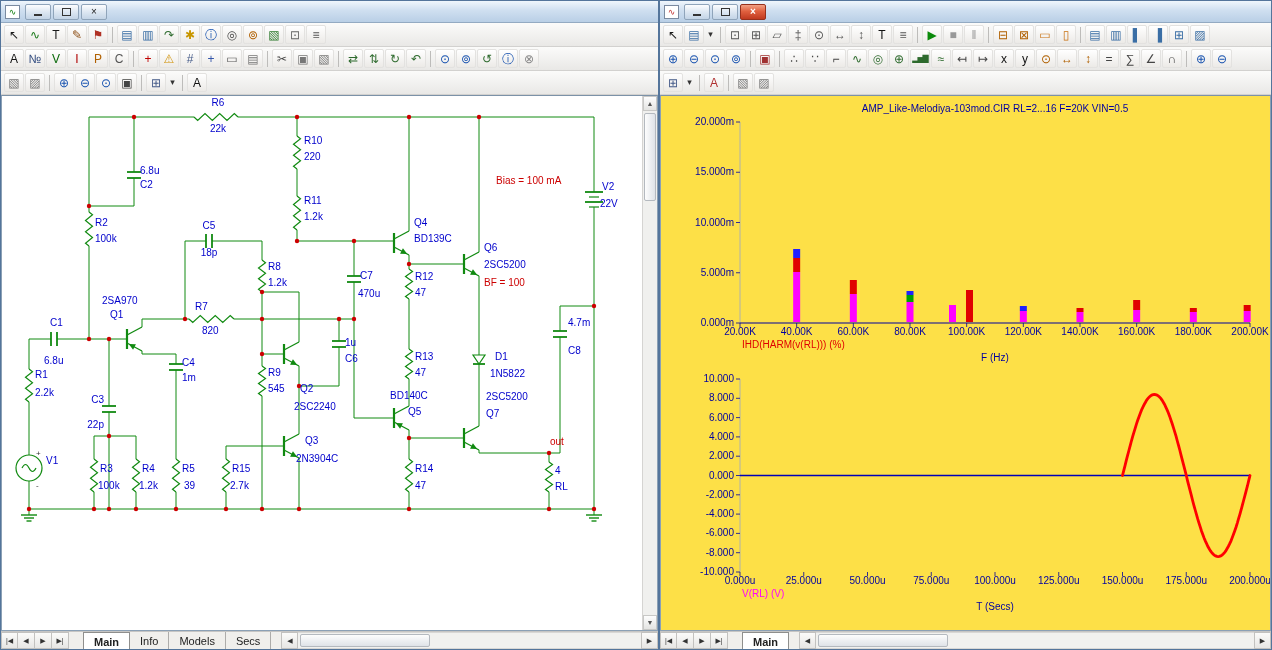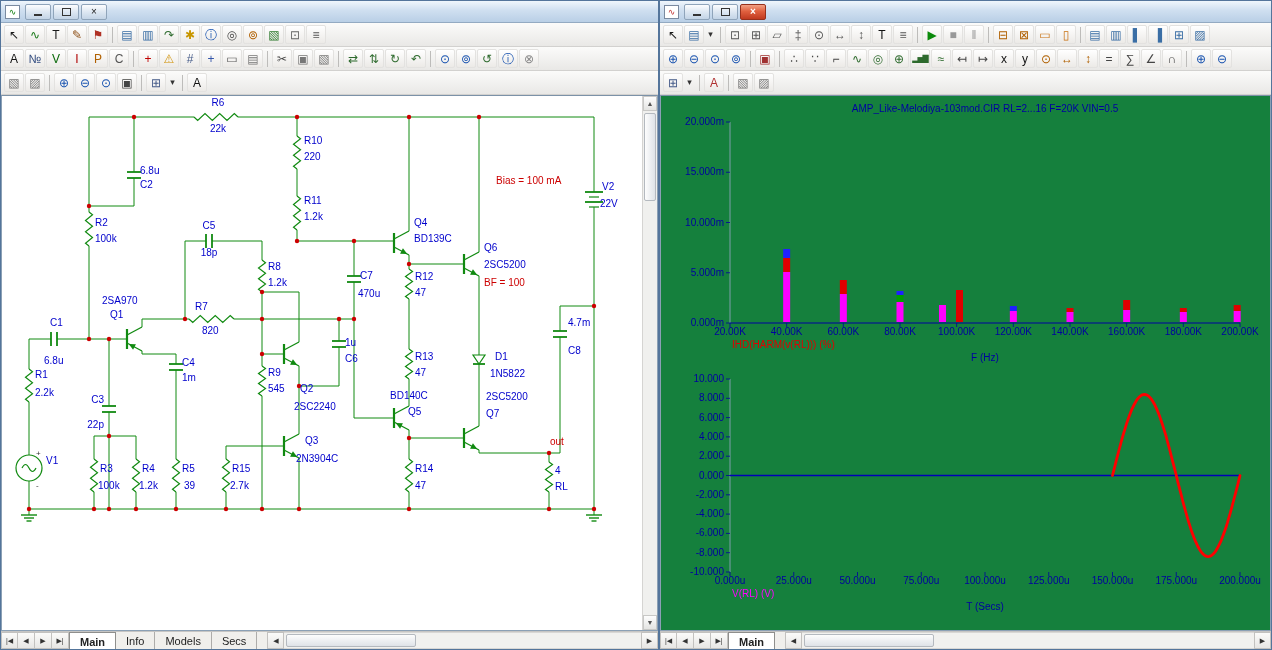--- a/index.html
+++ b/index.html
@@ -25,28 +25,28 @@
 .tbsep{width:1px;height:16px;background:#bdbcba;margin:0 3px;flex:0 0 1px}
 .canvas-wrap{flex:1;position:relative;background:#fff;border:1px solid #8ba0b5;border-top-color:#7c92a8;overflow:hidden}
 .vscroll{position:absolute;right:0;top:0;bottom:0;width:15px;background:#f0f0ee;border-left:1px solid #d5d4d2;display:flex;flex-direction:column}
 .sbtn{height:15px;flex:0 0 15px;display:flex;align-items:center;justify-content:center;font-size:7px;color:#555;background:linear-gradient(#fdfdfd,#e4e4e2);border:1px solid #c8c8c6}
 .vtrack{flex:1;position:relative}
 .vthumb{position:absolute;left:1px;right:1px;top:2px;height:88px;background:linear-gradient(90deg,#fdfdfd,#dfe3e8);border:1px solid #b4b9bf;border-radius:2px}
 .tabbar{height:18px;flex:0 0 18px;background:#f0efec;border-top:1px solid #c6c5c3;display:flex;align-items:stretch;font-size:11px}
 .navbtns{display:flex}
 .navbtn{width:17px;display:flex;align-items:center;justify-content:center;font-size:7px;border:1px solid #c2c1bf;border-left-width:0;background:linear-gradient(#fbfbfa,#e7e6e4);color:#333}
 .navbtn:first-child{border-left-width:1px}
-.tabs{display:flex;align-items:stretch;margin-left:0}
+.tabs{display:flex;align-items:stretch;margin-left:14px}
 .tab{padding:1px 10px 0 10px;display:flex;align-items:center;border-right:1px solid #adacaa;color:#222}
 .tab.sel{background:#fff;font-weight:bold;border:1px solid #8f8f8d;border-bottom:none}
 .hscroll{flex:1;display:flex;margin-left:10px}
 .hbtn{width:17px;display:flex;align-items:center;justify-content:center;font-size:7px;border:1px solid #c2c1bf;background:linear-gradient(#fbfbfa,#e7e6e4);color:#333}
 .htrack{flex:1;background:#f1f1ef;border-top:1px solid #d8d7d5;border-bottom:1px solid #d8d7d5;position:relative}
 .hthumb{position:absolute;top:1px;bottom:1px;left:2px;width:130px;background:linear-gradient(#fdfdfd,#dfe3e8);border:1px solid #b4b9bf;border-radius:2px}
-.plot-wrap{flex:1;background:#15803d;border:1px solid #8ba0b5;border-top-color:#7c92a8;overflow:hidden;padding-left:4px}
+.plot-wrap{flex:1;background:#fde047;border:1px solid #8ba0b5;border-top-color:#7c92a8;overflow:hidden;padding-left:14px}
 svg text{font-family:"Liberation Sans",sans-serif}
 </style>
 </head>
 <body>
 
 <div class="desktop">
 
   <section class="window win-left">
     <header class="titlebar">
       <span class="app-icon">∿</span>

